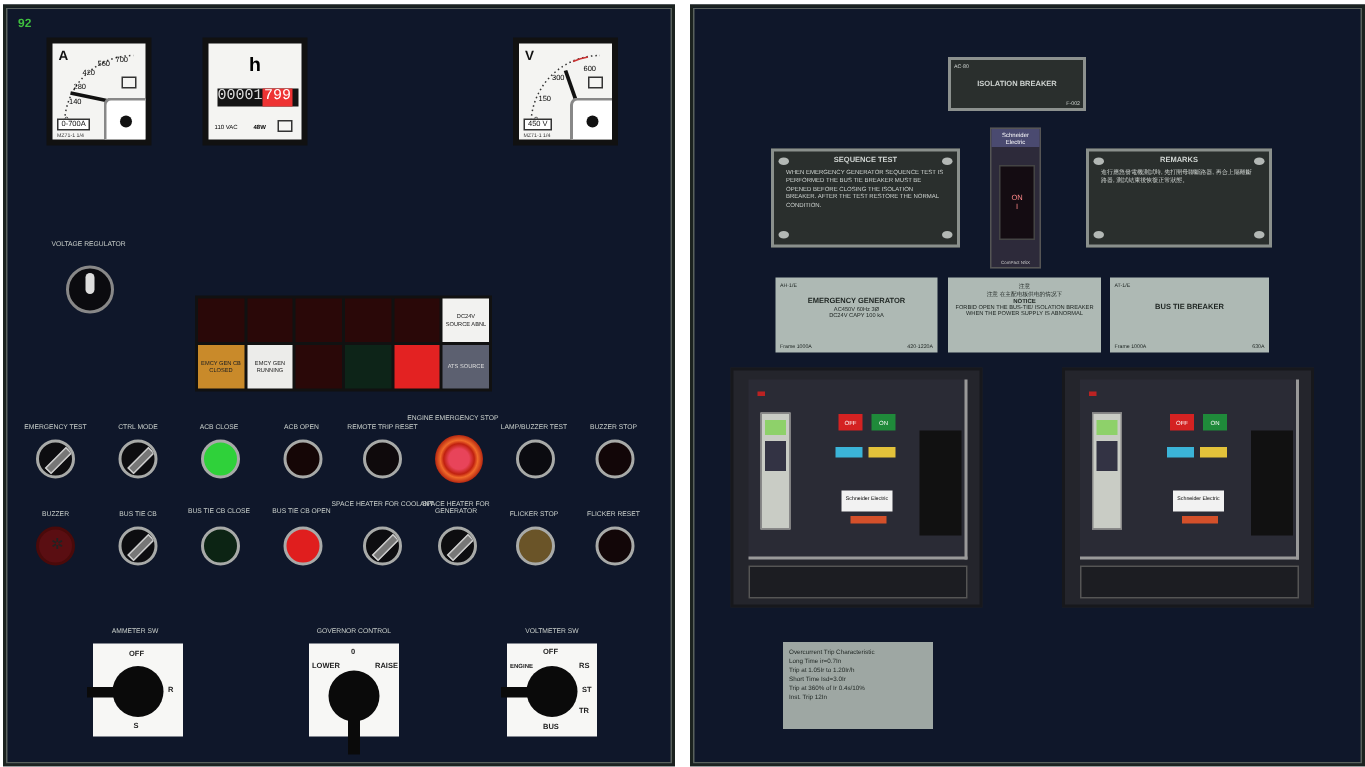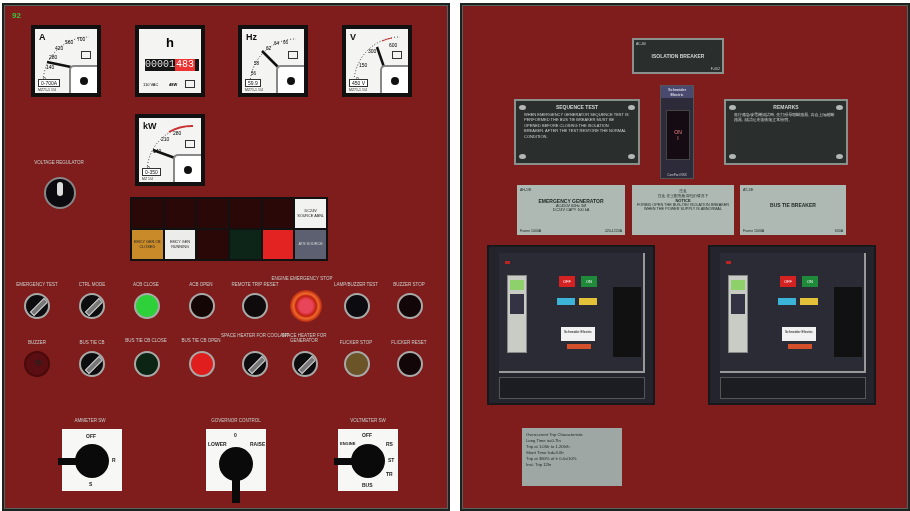--- a/index.html
+++ b/index.html
@@ -1,17 +1,17 @@
 <!DOCTYPE html>
 <html><head>
 <meta charset="utf-8">
 <style>
   html,body{margin:0;padding:0;background:#fff;}
   body{width:910px;height:511px;position:relative;overflow:hidden;font-family:"Liberation Sans",sans-serif;}
-  .panel{position:absolute;background:#7f1d1d;border:2px solid #1b221f;box-shadow:inset 0 0 0 1px #59615c;}
+  .panel{position:absolute;background:#0f172a;border:2px solid #1b221f;box-shadow:inset 0 0 0 1px #59615c;}
   #left{left:2px;top:3px;width:444px;height:504px;}
   #right{left:460px;top:3px;width:446px;height:504px;}
   .abs{position:absolute;}
   .tag{position:absolute;left:8px;top:6px;color:#3fbf3f;font-size:8px;font-weight:bold;}
   
   .meter{position:absolute;width:70px;height:72px;background:#111;padding:4px;box-sizing:border-box;}
   .meter .face{position:relative;width:100%;height:100%;background:#f4f4f2;overflow:hidden;}
   .meter .unit{position:absolute;left:4px;top:3px;font-size:9px;font-weight:bold;color:#111;}
   .meter svg{position:absolute;left:0;top:0;}
   .meter .corner{position:absolute;right:0;bottom:0;width:26px;height:26px;background:#fff;border-left:2px solid #888;border-top:2px solid #888;border-top-left-radius:5px;}
@@ -72,48 +72,28 @@
       <div class="lbl">0-700A</div>
       <div class="sub">MZ71-1 1/4</div>
     </div>
   </div>
 
   <div class="meter" style="left:131px;top:20px;">
     <div class="face">
       <div class="hbig">h</div>
       <div class="hcount">
         <span>00001</span>
-        <span class="red">483</span>
+        <span class="red">799</span>
       </div>
       <div style="position:absolute;left:4px;bottom:6px;font-size:4px;">110 VAC</div>
       <div style="position:absolute;left:30px;bottom:6px;font-size:4px;font-weight:bold;">48W</div>
       <div class="sym" style="top:auto;bottom:5px;"></div>
     </div>
   </div>
 
-  <div class="meter" style="left:234px;top:20px;">
-    <div class="face">
-      <div class="unit">Hz</div>
-      <svg width="62" height="64">
-        <path d="M8 56 A46 46 0 0 1 54 10" fill="none" stroke="#333" stroke-width="1" stroke-dasharray="1 2"></path>
-        <text x="8" y="56" font-size="4.5">54</text>
-          <text x="9" y="46" font-size="4.5">56</text>
-        <text x="12" y="36" font-size="4.5">58</text>
-          <text x="24" y="21" font-size="4.5">62</text>
-        <text x="32" y="16" font-size="4.5">64</text>
-          <text x="41" y="15" font-size="4.5">66</text>
-        <line x1="36" y1="38" x2="20" y2="22" stroke="#111" stroke-width="2.5"></line>
-      </svg>
-      <div class="sym"></div>
-      <div class="corner"></div>
-        <div class="dot"></div>
-      <div class="lbl">59.9</div>
-      <div class="sub">MZ71-1 1/4</div>
-    </div>
-  </div>
 
   <div class="meter" style="left:338px;top:20px;">
     <div class="face">
       <div class="unit">V</div>
       <svg width="62" height="64">
         <path d="M8 54 A46 46 0 0 1 54 8" fill="none" stroke="#333" stroke-width="1" stroke-dasharray="1 2"></path>
         <path d="M36 12 A46 46 0 0 1 46 9" fill="none" stroke="#c33" stroke-width="1"></path>
         <text x="10" y="52" font-size="5">0</text>
           <text x="13" y="38" font-size="5">150</text>
         <text x="22" y="24" font-size="5">300</text>
@@ -121,39 +101,20 @@
         <line x1="38" y1="38" x2="31" y2="18" stroke="#111" stroke-width="2.5"></line>
       </svg>
       <div class="sym"></div>
       <div class="corner"></div>
         <div class="dot"></div>
       <div class="lbl">450 V</div>
       <div class="sub">MZ71-1 1/4</div>
     </div>
   </div>
 
-  <div class="meter" style="left:131px;top:109px;">
-    <div class="face">
-      <div class="unit">kW</div>
-      <svg width="62" height="64">
-        <path d="M8 54 A46 46 0 0 1 54 8" fill="none" stroke="#333" stroke-width="1" stroke-dasharray="1 2"></path>
-        <path d="M30 14 A46 46 0 0 1 54 8" fill="none" stroke="#c33" stroke-width="2"></path>
-        <text x="8" y="52" font-size="5">0</text>
-          <text x="14" y="35" font-size="5">140</text>
-        <text x="22" y="23" font-size="5">210</text>
-          <text x="34" y="17" font-size="5">280</text>
-        <line x1="36" y1="40" x2="14" y2="32" stroke="#111" stroke-width="2.5"></line>
-      </svg>
-      <div class="sym"></div>
-      <div class="corner"></div>
-        <div class="dot"></div>
-      <div class="lbl">0-350</div>
-      <div class="sub">MZ 1/4</div>
-    </div>
-  </div>
 
 
   <div class="lbl-sm" style="left:20px;top:155px;">VOLTAGE REGULATOR</div>
   <div class="abs" style="left:40px;top:172px;width:32px;height:32px;border-radius:50%;background:#0b0b0f;border:2px solid #888;box-sizing:border-box;">
     <div style="position:absolute;left:11px;top:3px;width:6px;height:14px;background:#ddd;border-radius:3px;"></div>
   </div>
 
   <div class="ann">
     <div style="background:#2a0808"></div>
     <div style="background:#2a0808"></div>

